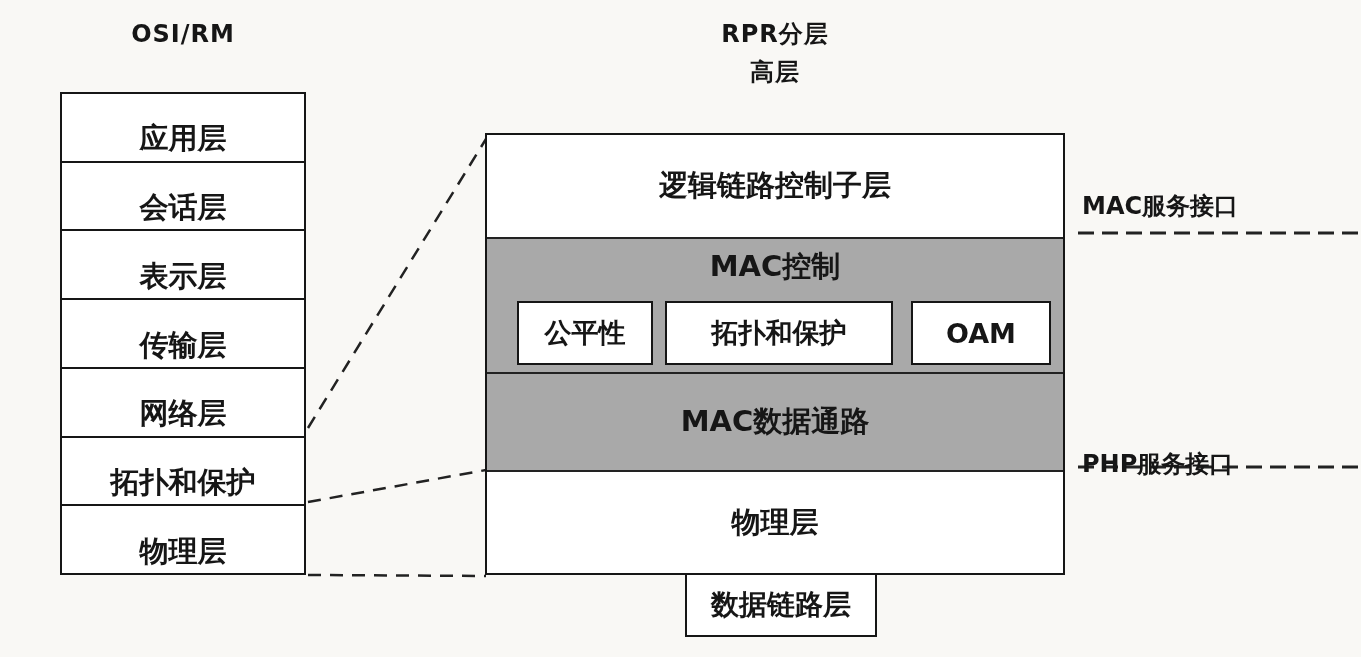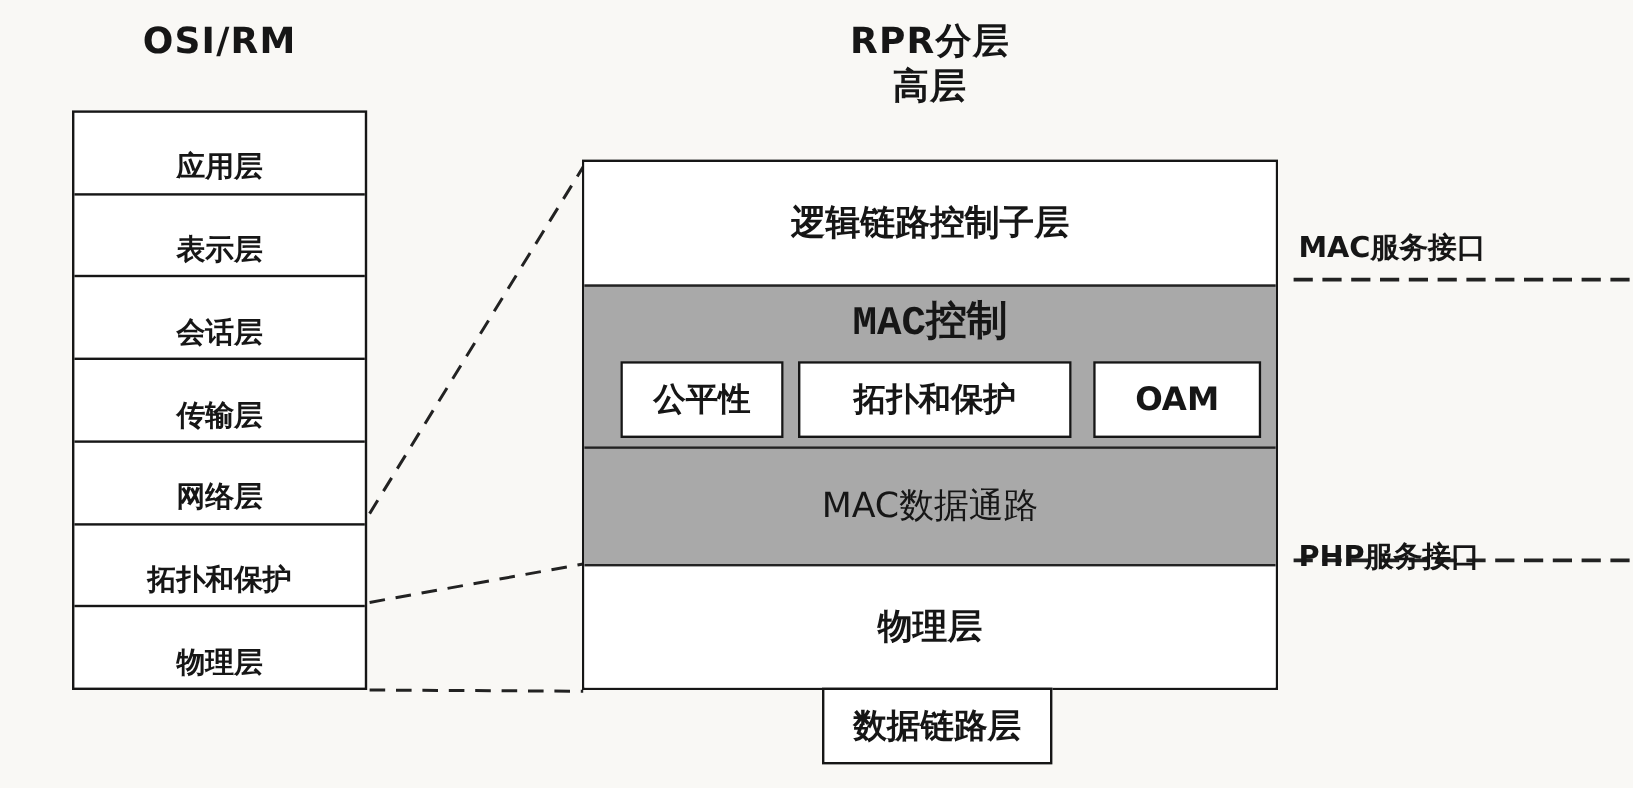--- a/index.html
+++ b/index.html
@@ -13,68 +13,68 @@
     font-family:"DejaVu Sans","Liberation Sans",sans-serif;
     background:var(--paper);
     color:var(--ink);
     position:relative;
     overflow:hidden;
   }
   .abs{position:absolute;}
   .ctr{display:flex;align-items:center;justify-content:center;text-align:center;}
 
   
-  .title{font-size:30px;font-weight:bold;letter-spacing:1px;}
+  .title{font-size:24px;font-weight:bold;letter-spacing:1px;}
 
   
   .osi-stack{
     left:60px;top:92px;width:246px;height:483px;
     border:2px solid var(--ink);
     display:flex;flex-direction:column;
     background:#fff;
   }
   .osi-row{
     flex:1;
     border-bottom:2px solid var(--ink);
     display:flex;align-items:center;justify-content:center;
-    font-size:24px;font-weight:bold;margin-top:24px;
+    font-size:29px;font-weight:bold;margin-top:24px;
   }
   .osi-row:last-child{border-bottom:none;}
 
   
   .rpr-box{
     left:485px;top:133px;width:580px;height:442px;
     border:2px solid var(--ink);
     display:flex;flex-direction:column;
     background:#fff;
   }
   .sec{width:100%;position:relative;}
   .sec-llc{height:102px;background:#fff;font-size:29px;font-weight:bold;}
   .sec-macctl{
     height:135px;background:var(--shaded);
     border-top:2px solid #222;
     display:flex;flex-direction:column;
   }
   .macctl-label{
     height:56px;display:flex;align-items:center;justify-content:center;
-    font-size:34px;font-weight:bold;font-family:Liberation Mono, monospace;
+    font-size:29px;font-weight:bold;
   }
   .module{
     position:absolute;height:64px;top:62px;
     background:#fff;border:2px solid var(--ink);
     display:flex;align-items:center;justify-content:center;
     font-size:27px;font-weight:bold;padding:0 10px;
   }
   .mod-fair{left:30px;width:136px;}
   .mod-topo{left:178px;width:228px;}
   .mod-oam{left:424px;width:140px;}
   .sec-datapath{
     height:98px;background:var(--shaded);
     border-top:2px solid #222;
-    font-size:29px;font-weight:normal;
+    font-size:29px;font-weight:bold;
   }
   .sec-phy{
     flex:1;background:#fff;
     border-top:2px solid #222;
     font-size:29px;font-weight:bold;
   }
 
   
   .medium-box{
     left:685px;top:573px;width:192px;height:64px;
@@ -101,22 +101,22 @@
 </svg>
 
 <div class="abs title ctr" style="left:60px;top:16px;width:246px;height:36px;">OSI/RM</div>
 
 <div class="abs title ctr" style="left:485px;top:16px;width:580px;height:36px;">RPR分层</div>
 
 <div class="abs title ctr" style="left:485px;top:54px;width:580px;height:36px;">高层</div>
 
 <div class="abs osi-stack">
   <div class="osi-row">应用层</div>
+  <div class="osi-row">会话层</div>
   <div class="osi-row">表示层</div>
-  <div class="osi-row">会话层</div>
   <div class="osi-row">传输层</div>
   <div class="osi-row">网络层</div>
   <div class="osi-row">拓扑和保护</div>
   <div class="osi-row">物理层</div>
 </div>
 
 <div class="abs rpr-box">
 
   <div class="sec sec-llc ctr">逻辑链路控制子层</div>
 

